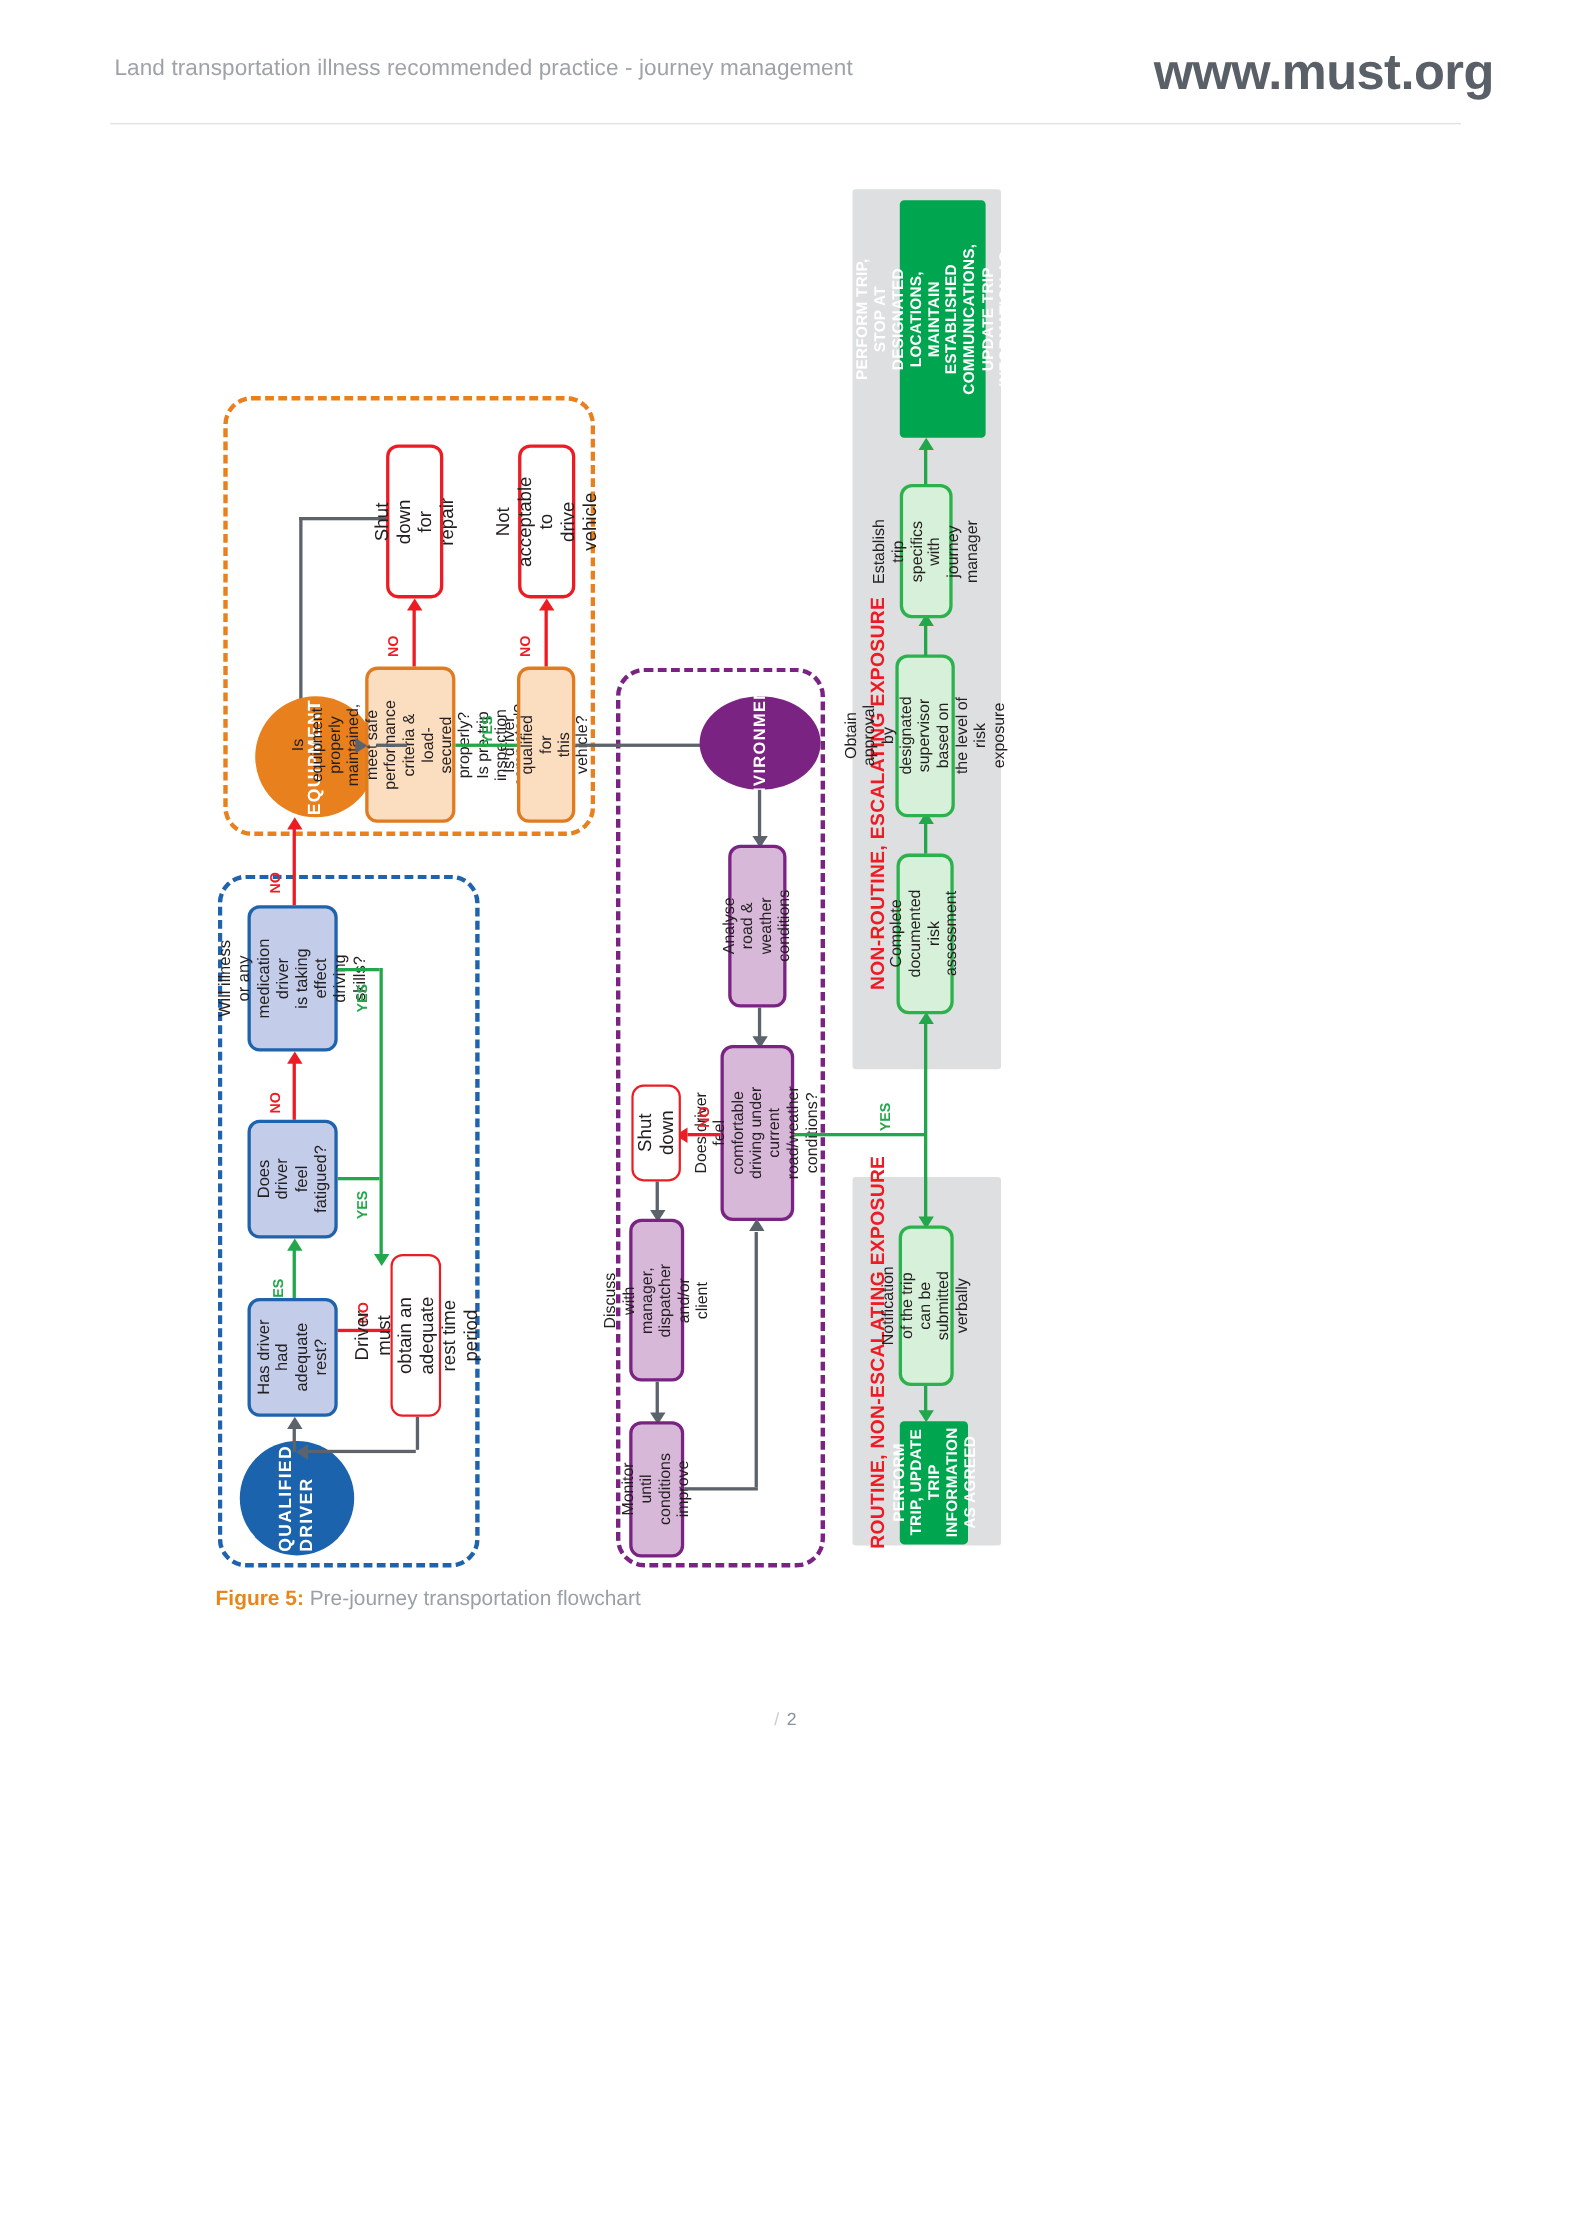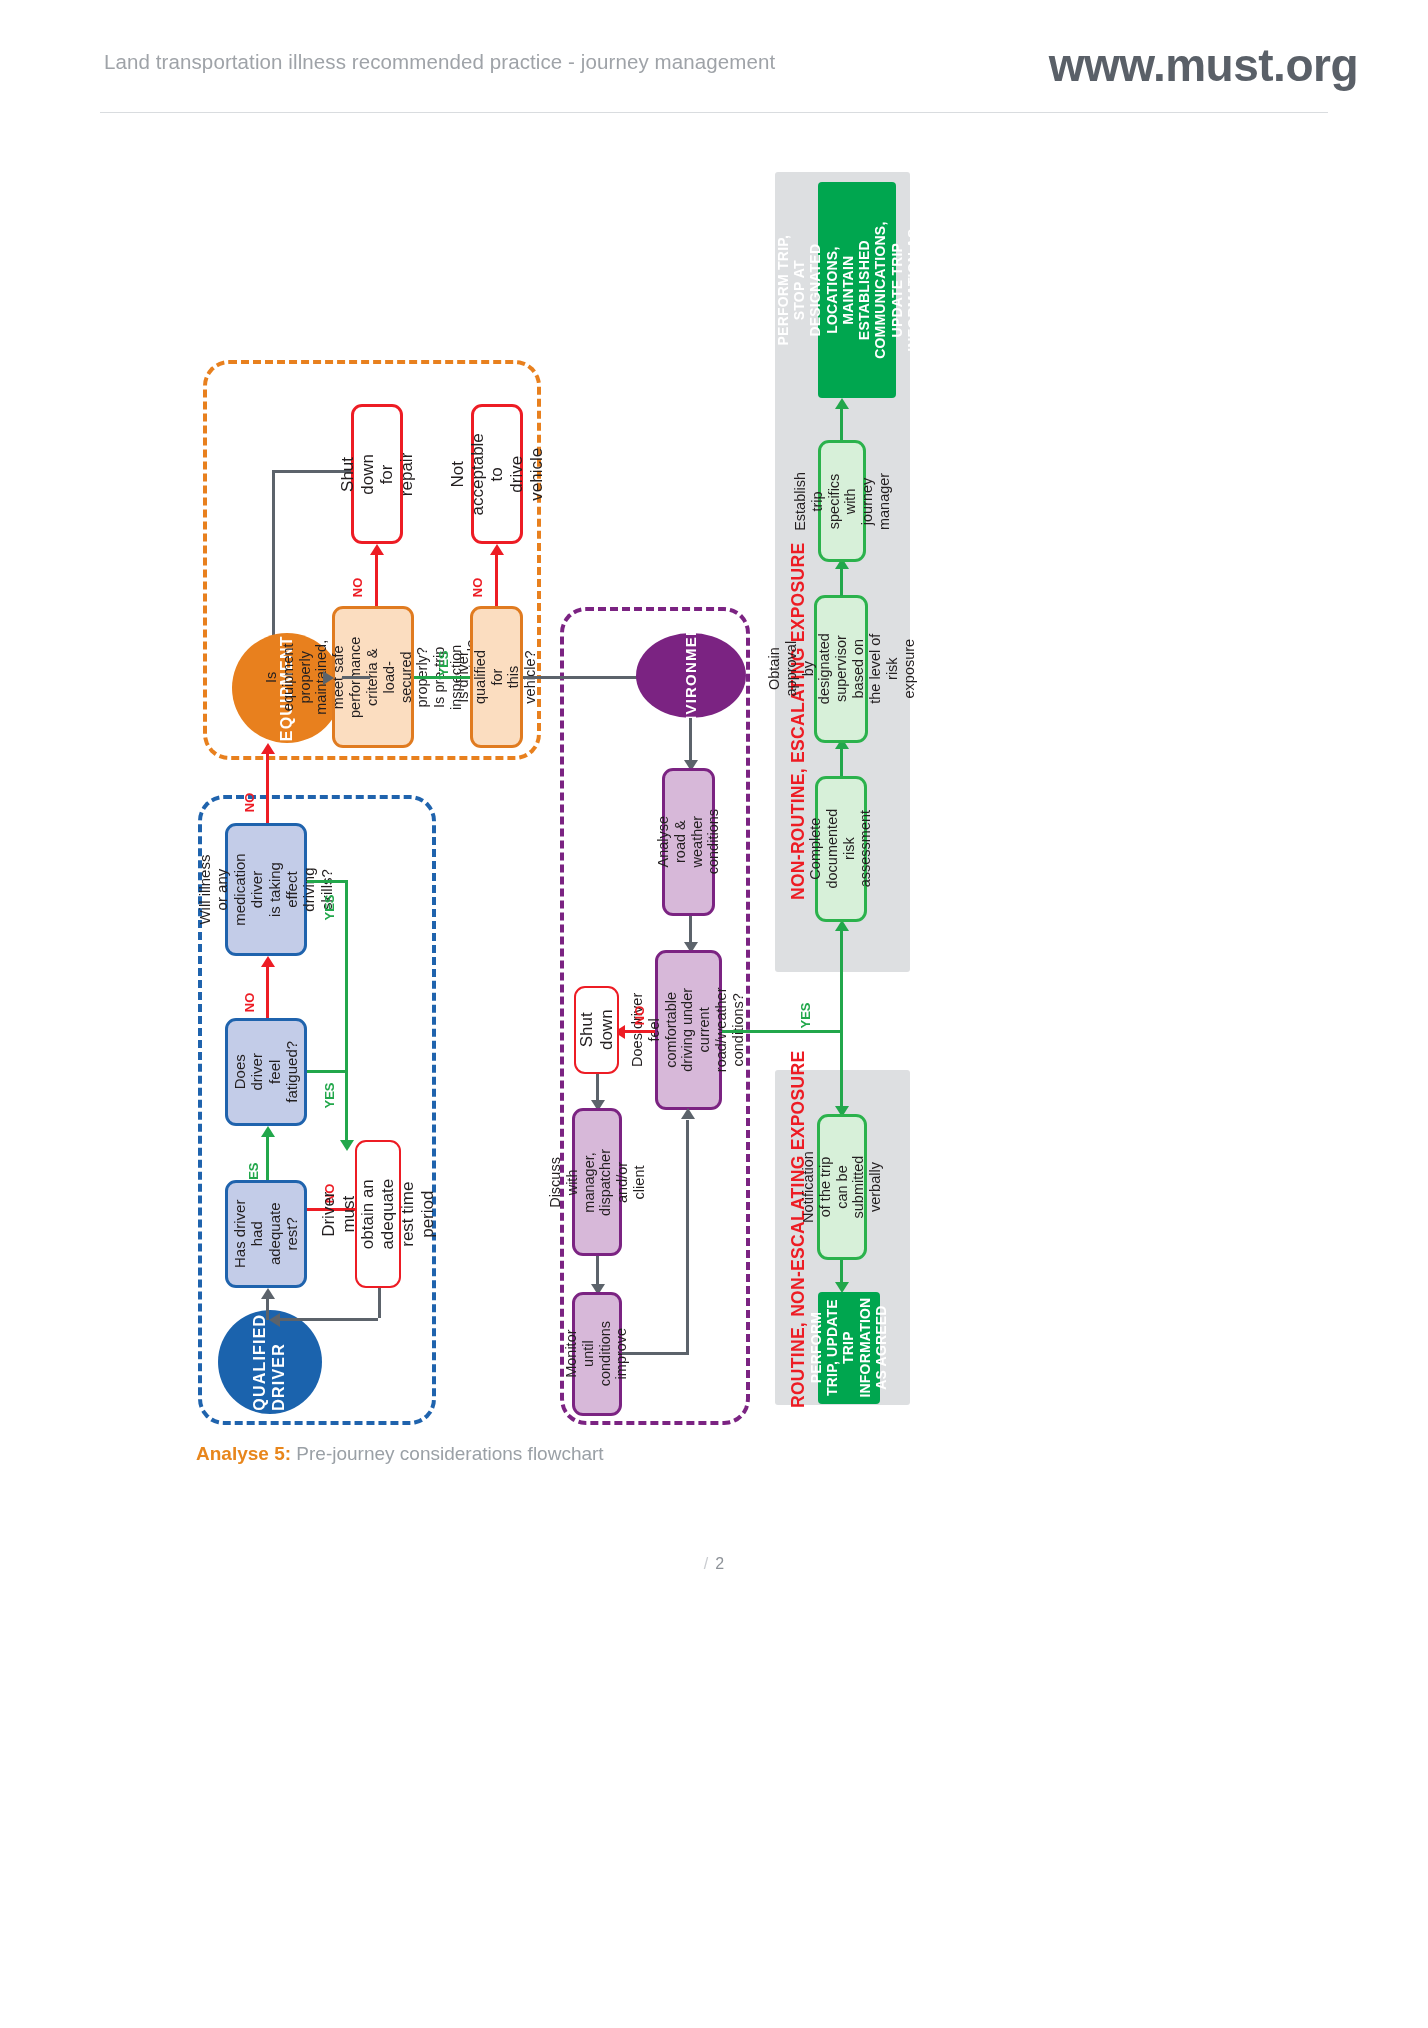--- a/index.html
+++ b/index.html
@@ -332,18 +332,18 @@
 
   <div class="node green-solid" style="left:818px;top:1152px;width:62px;height:112px;">
     <span class="vtxt">PERFORM TRIP, UPDATE
 TRIP INFORMATION
 AS AGREED</span>
   </div>
 
 </div>
 
 <div id="figure-caption">
-  <b>Analyse 5:</b><span> Pre-journey considerations flowchart</span>
+  <b>Figure 5:</b><span> Pre-journey transportation flowchart</span>
 </div>
 
 <div id="page-footer">
   <span class="slash">/</span><span>2</span>
 </div>
 
 </body></html>

